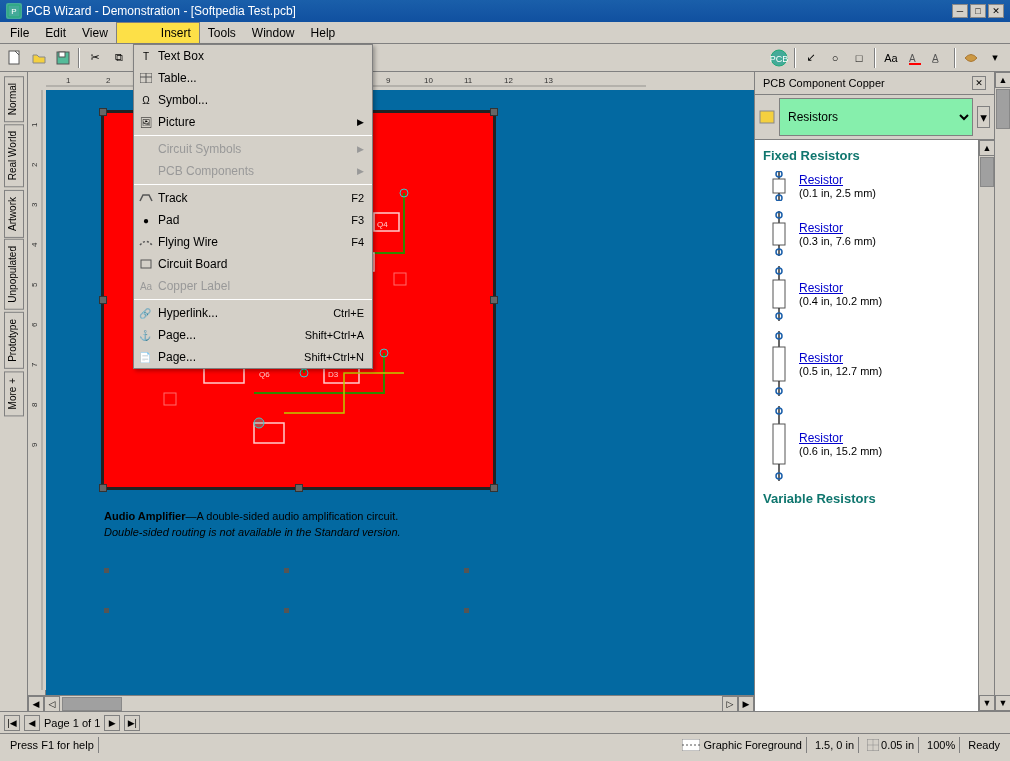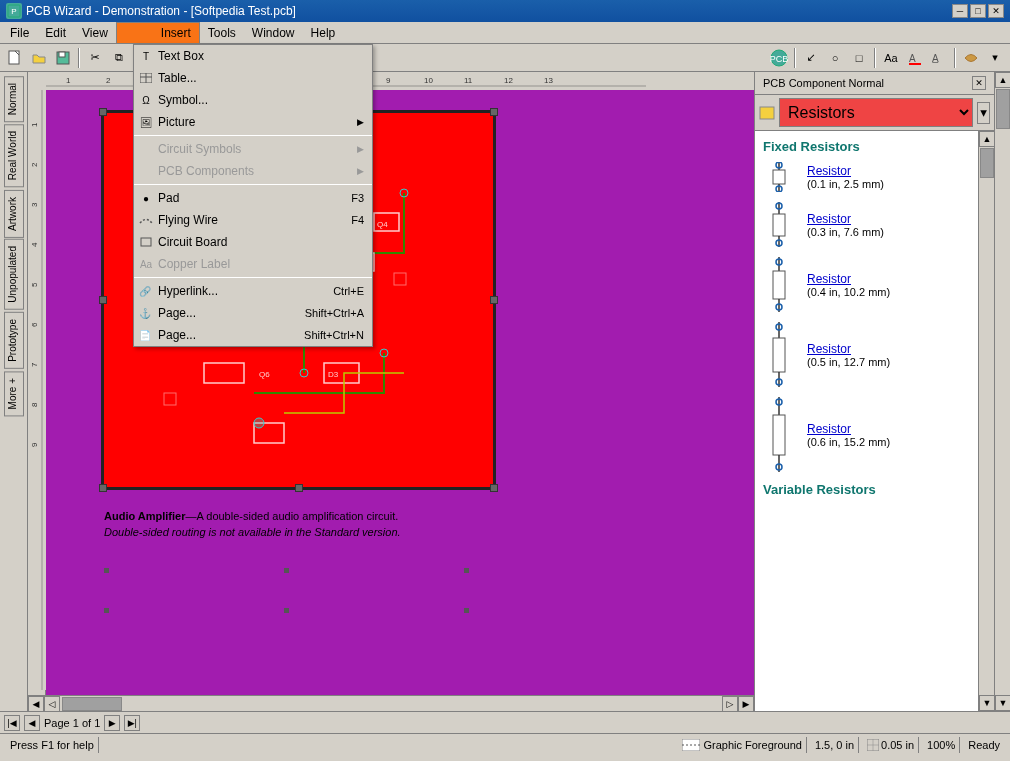--- a/index.html
+++ b/index.html
@@ -36,21 +36,21 @@
       cursor: pointer;
       height: 100%;
       display: flex;
       align-items: center;
       font-size: 12px;
     }
     .menu-item:hover, .menu-item.active {
       background: #0a246a;
       color: white;
     }
-    .menu-item.active { background: #f97316; color: black; border: 1px solid #808080; border-bottom: none; padding-left: 44px; }
+    .menu-item.active { background: #fde047; color: black; border: 1px solid #808080; border-bottom: none; padding-left: 44px; }
 
     
     .toolbar {
       background: #d4d0c8;
       border-bottom: 1px solid #808080;
       height: 28px;
       display: flex;
       align-items: center;
       padding: 2px 4px;
       gap: 2px;
@@ -115,42 +115,42 @@
     }
     .gallery-dropdown {
       padding: 3px 4px;
       display: flex;
       align-items: center;
       gap: 4px;
       border-bottom: 1px solid #808080;
     }
     .gallery-select {
       flex: 1;
-      height: 29px;
-      font-size: 16px;
-      background: #ef4444;
+      height: 38px;
+      font-size: 12px;
+      background: #86efac;
       border: 1px solid #808080;
       padding: 0 4px;
     }
     .gallery-content {
       flex: 1;
       overflow-y: auto;
       background: white;
       padding: 8px;
     }
     .gallery-section-title {
       font-weight: bold;
       font-size: 13px;
       margin-bottom: 8px;
       color: #0f766e;
     }
     .gallery-item {
       display: flex;
       align-items: center;
-      gap: 12px;
+      gap: 4px;
       margin-bottom: 10px;
       cursor: pointer;
     }
     .gallery-link { color: #0000cc; text-decoration: underline; font-size: 12px; }
     .gallery-subtext { font-size: 11px; color: #000; }
 
     
     .hscroll {
       height: 16px;
       background: #d4d0c8;
@@ -306,21 +306,21 @@
 
     .canvas-wrapper {
       flex: 1;
       display: flex;
       flex-direction: column;
       overflow: hidden;
     }
     .canvas-inner {
       flex: 1;
       position: relative;
-      background: #a21caf;
+      background: #0369a1;
       overflow: hidden;
       padding-left: 47px;
     }
 
     .resistor-svg { display: block; }
   </style>
 </head>
 <body>
 
 <div class="title-bar">
@@ -385,20 +385,29 @@
       <span class="arrow">▶</span>
     </div>
 
     <div class="dropdown-item disabled">
       <span class="dropdown-item-icon"></span>
       <span>PCB Components</span>
       <span class="arrow">▶</span>
     </div>
     <div class="dropdown-sep"></div>
 
+    <div class="dropdown-item">
+      <span class="dropdown-item-icon">
+        <svg width="14" height="10">
+            <path d="M1,8 L4,2 L10,2 L13,8" fill="none" stroke="#555" stroke-width="1.5"></path>
+          </svg>
+      </span>
+      <span>Track</span>
+      <span class="shortcut">F2</span>
+    </div>
 
     <div class="dropdown-item">
       <span class="dropdown-item-icon">●</span>
       <span>Pad</span>
       <span class="shortcut">F3</span>
     </div>
 
     <div class="dropdown-item">
       <span class="dropdown-item-icon">
         <svg width="14" height="10">
@@ -654,21 +663,21 @@
         <div class="hscroll-track">
           <div class="hscroll-thumb"></div>
         </div>
         <button class="hscroll-btn">▷</button>
         <button class="hscroll-btn">▶</button>
       </div>
     </div>
 
     <div class="right-panel">
       <div class="gallery-header">
-        <span>PCB Component Normal</span>
+        <span>PCB Component Copper</span>
         <button class="gallery-close">✕</button>
       </div>
 
       <div class="gallery-dropdown">
         <svg width="16" height="14" style="flex-shrink:0">
             <rect x="1" y="1" width="14" height="12" fill="#f4d03f" stroke="#888" stroke-width="1"></rect>
           </svg>
         <select class="gallery-select">
           <option>Resistors</option>
           <option>Capacitors</option>

